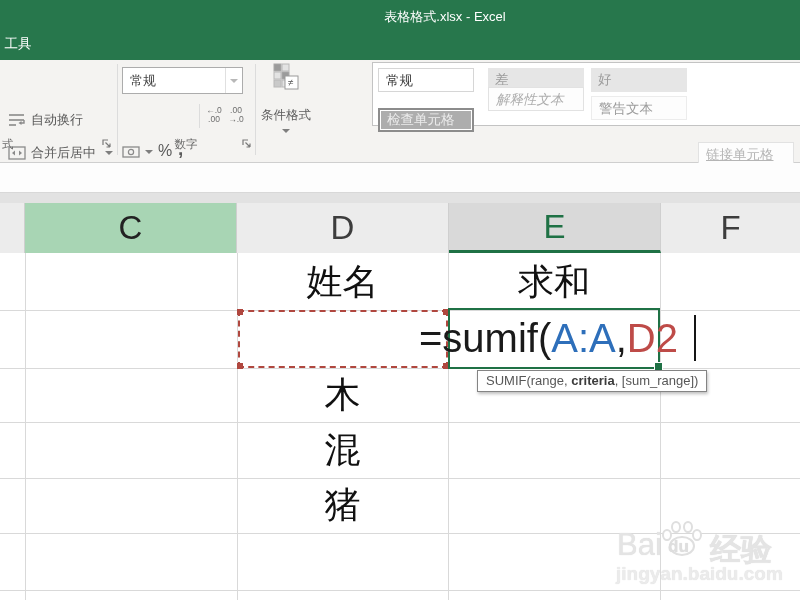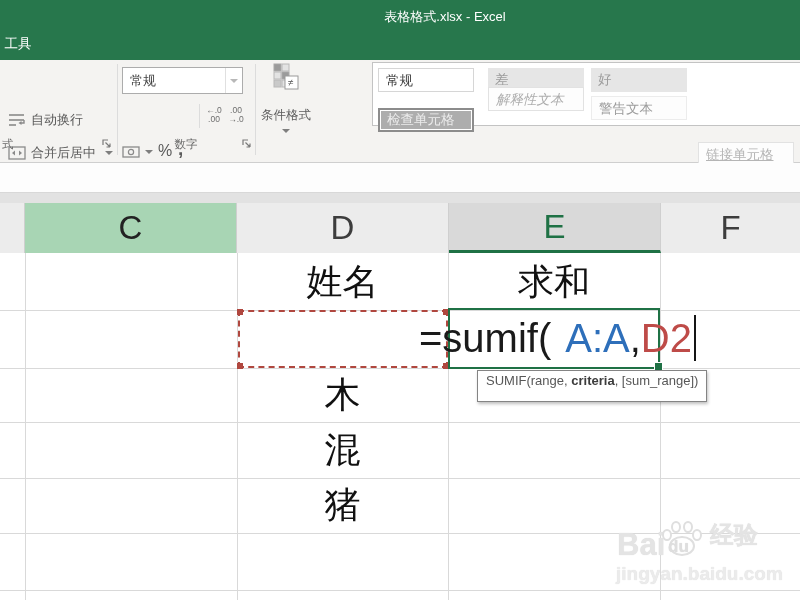--- a/index.html
+++ b/index.html
@@ -74,30 +74,30 @@
                align-items:center; justify-content:center; }
   #ants-d2 { left:238px; top:57px; width:210px; height:58px;
              border:2px dashed #B0473F; }
   .ant-corner { position:absolute; width:6px; height:6px; background:#B0473F; }
   #edit-e2 { left:448px; top:55px; width:212px; height:61px; border:2px solid #1F7145; }
   #fill-handle { left:654px; top:109px; width:9px; height:9px; background:#1F7145;
                  border:1px solid #fff; }
   #formula { left:419px; top:57px; height:56px; line-height:56px; font-size:40px;
              white-space:nowrap; }
   #cursor { left:694px; top:62px; width:2px; height:46px; background:#151515; }
-  #tooltip { left:477px; top:117px; height:32px; background:#fff; border:1px solid #848484;
+  #tooltip { left:477px; top:117px; height:22px; background:#fff; border:1px solid #848484;
              box-shadow:1px 2px 3px rgba(0,0,0,0.25); font-size:13px; color:#575757;
              line-height:20px; padding:0 8px; white-space:nowrap; }
   #tooltip b { color:#3c3c3c; }
 
   
   .wm { color:#E4E4E4; text-shadow:0 0 1px #D8D8D8; }
-  #wm-bai { left:617px; top:274px; font-size:31px; font-weight:bold; }
+  #wm-bai { left:617px; top:274px; font-size:31px; font-weight:normal; }
   #wm-du  { left:668px; top:284px; font-size:17px; font-weight:bold; color:#DEDEDE; }
-  #wm-jy  { left:710px; top:266px; font-size:24px; font-weight:bold; }
+  #wm-jy  { left:710px; top:276px; font-size:31px; font-weight:bold; }
   #wm-url { left:616px; top:310px; font-size:19px; font-weight:bold; color:#EBEBEB; }
 </style>
 </head>
 <body>
 
 <div id="screen">
 
   <div class="abs" id="titlebar">
     <div class="abs" id="title">表格格式.xlsx - Excel</div>
     <div class="abs tab" id="tab-partial">
@@ -250,21 +250,21 @@
       <div class="ant-corner" style="left:-3px; top:-3px;"></div>
       <div class="ant-corner" style="right:-3px; top:-3px;"></div>
       <div class="ant-corner" style="left:-3px; bottom:-3px;"></div>
       <div class="ant-corner" style="right:-3px; bottom:-3px;"></div>
     </div>
 
     <div class="abs" id="edit-e2"></div>
     <div class="abs" id="fill-handle"></div>
 
     <div class="abs" id="formula">
-      <span style="color: rgb(26, 26, 26);">=sumif(</span><span style="color: rgb(46, 111, 186); margin-left: 14px;">A:A</span><span style="color: rgb(26, 26, 26);">,</span><span style="color: rgb(190, 75, 72);">D2</span>
+      <span style="color: rgb(26, 26, 26);">=sumif(</span><span style="color: rgb(46, 111, 186);">A:A</span><span style="color: rgb(26, 26, 26);">,</span><span style="color: rgb(190, 75, 72);">D2</span>
     </div>
     <div class="abs" id="cursor"></div>
 
     <div class="abs" id="tooltip">
       <span>SUMIF(range, </span><b>criteria</b><span>, [sum_range])</span>
     </div>
   </div>
 
 </div>
 

